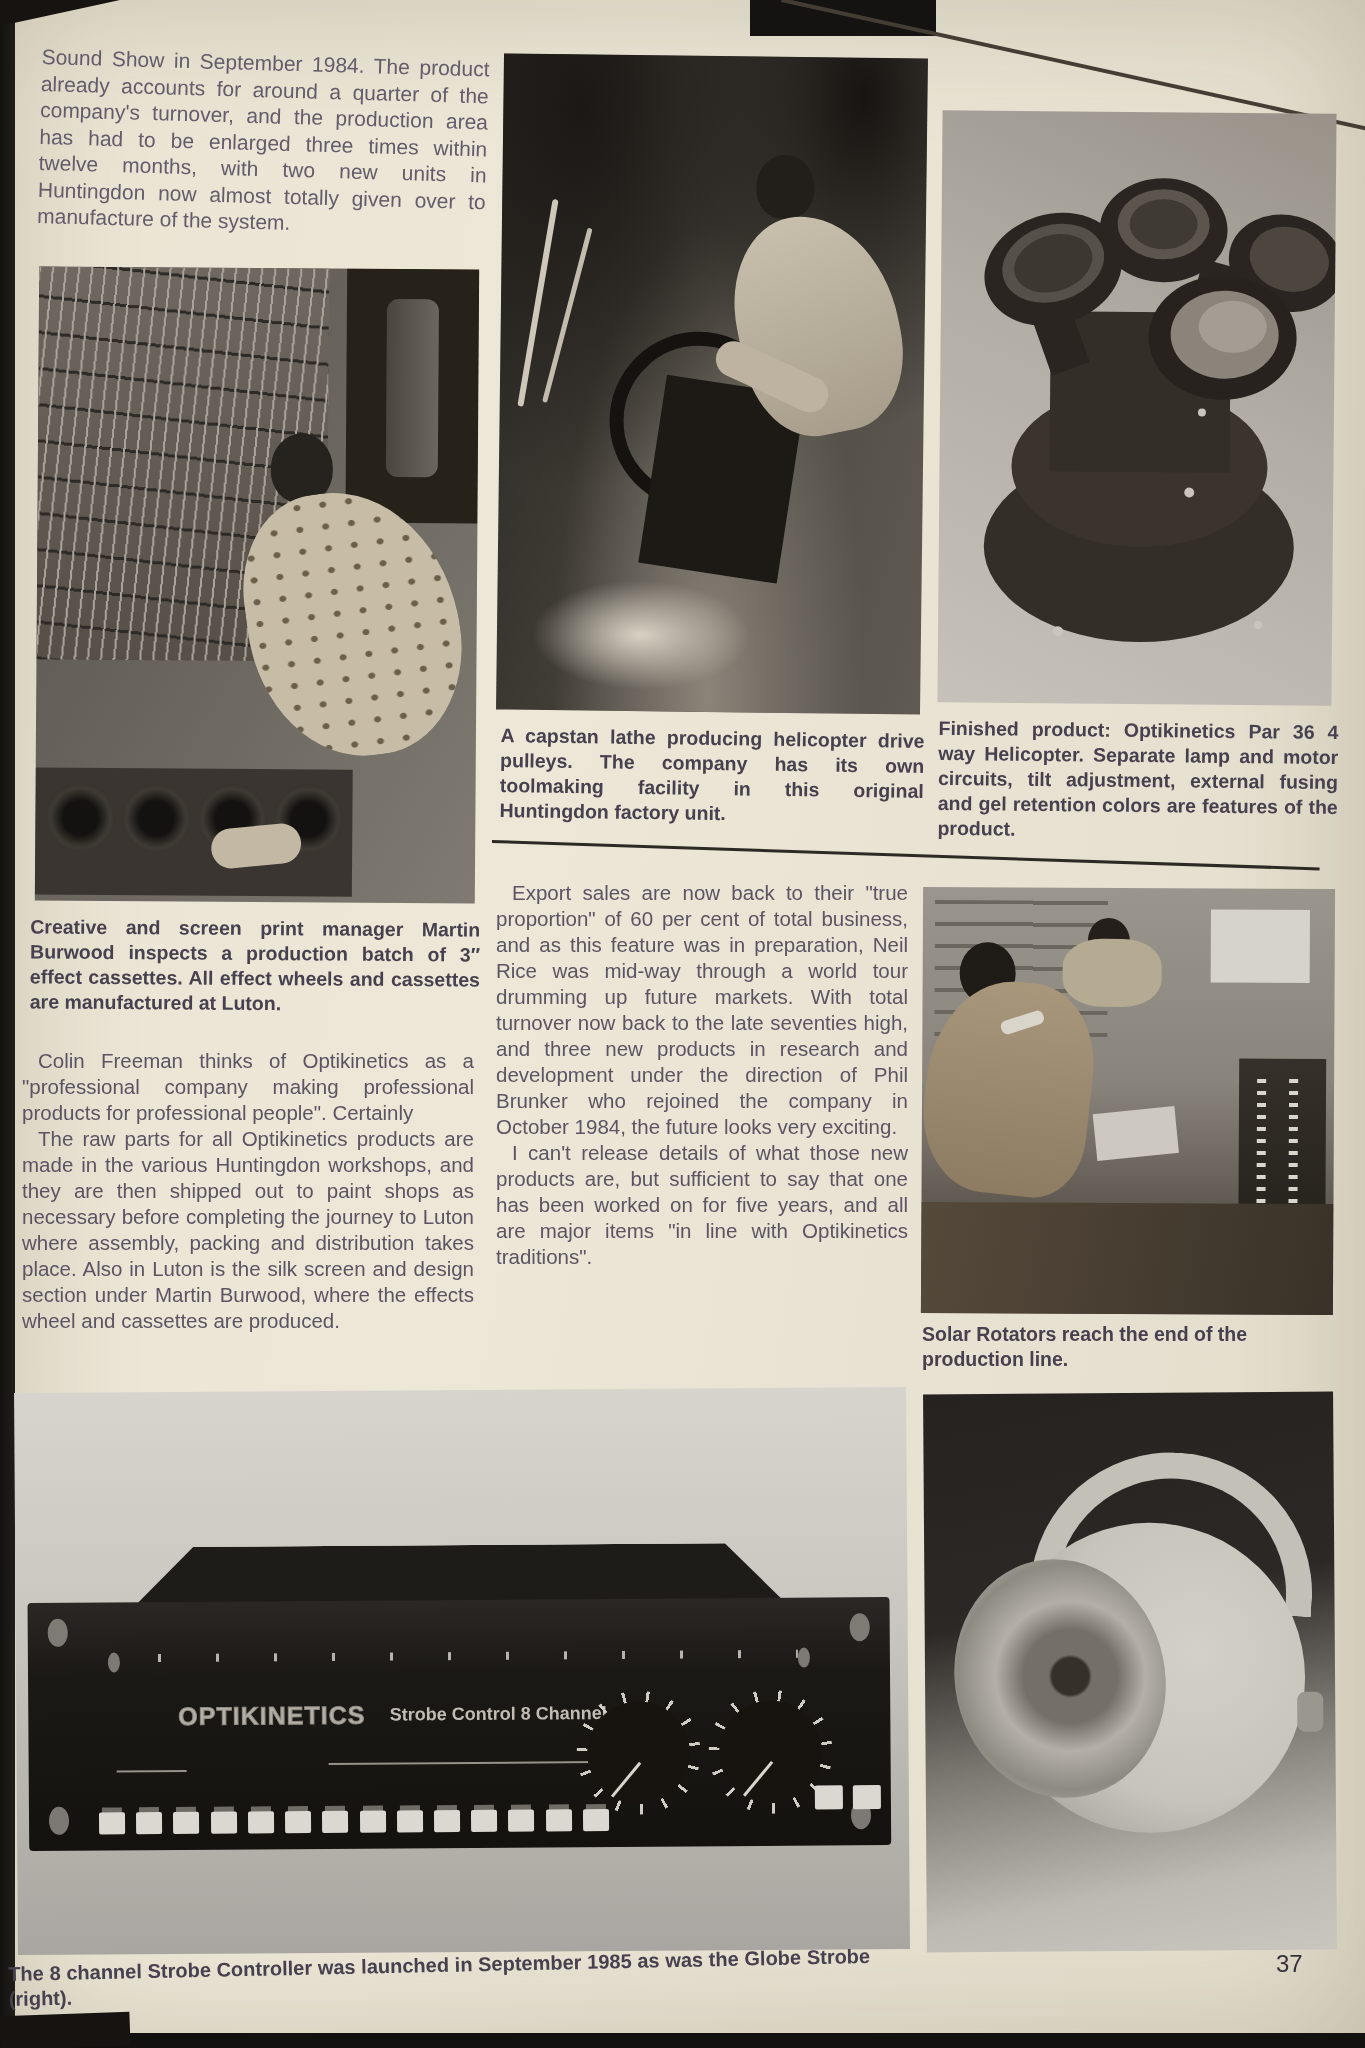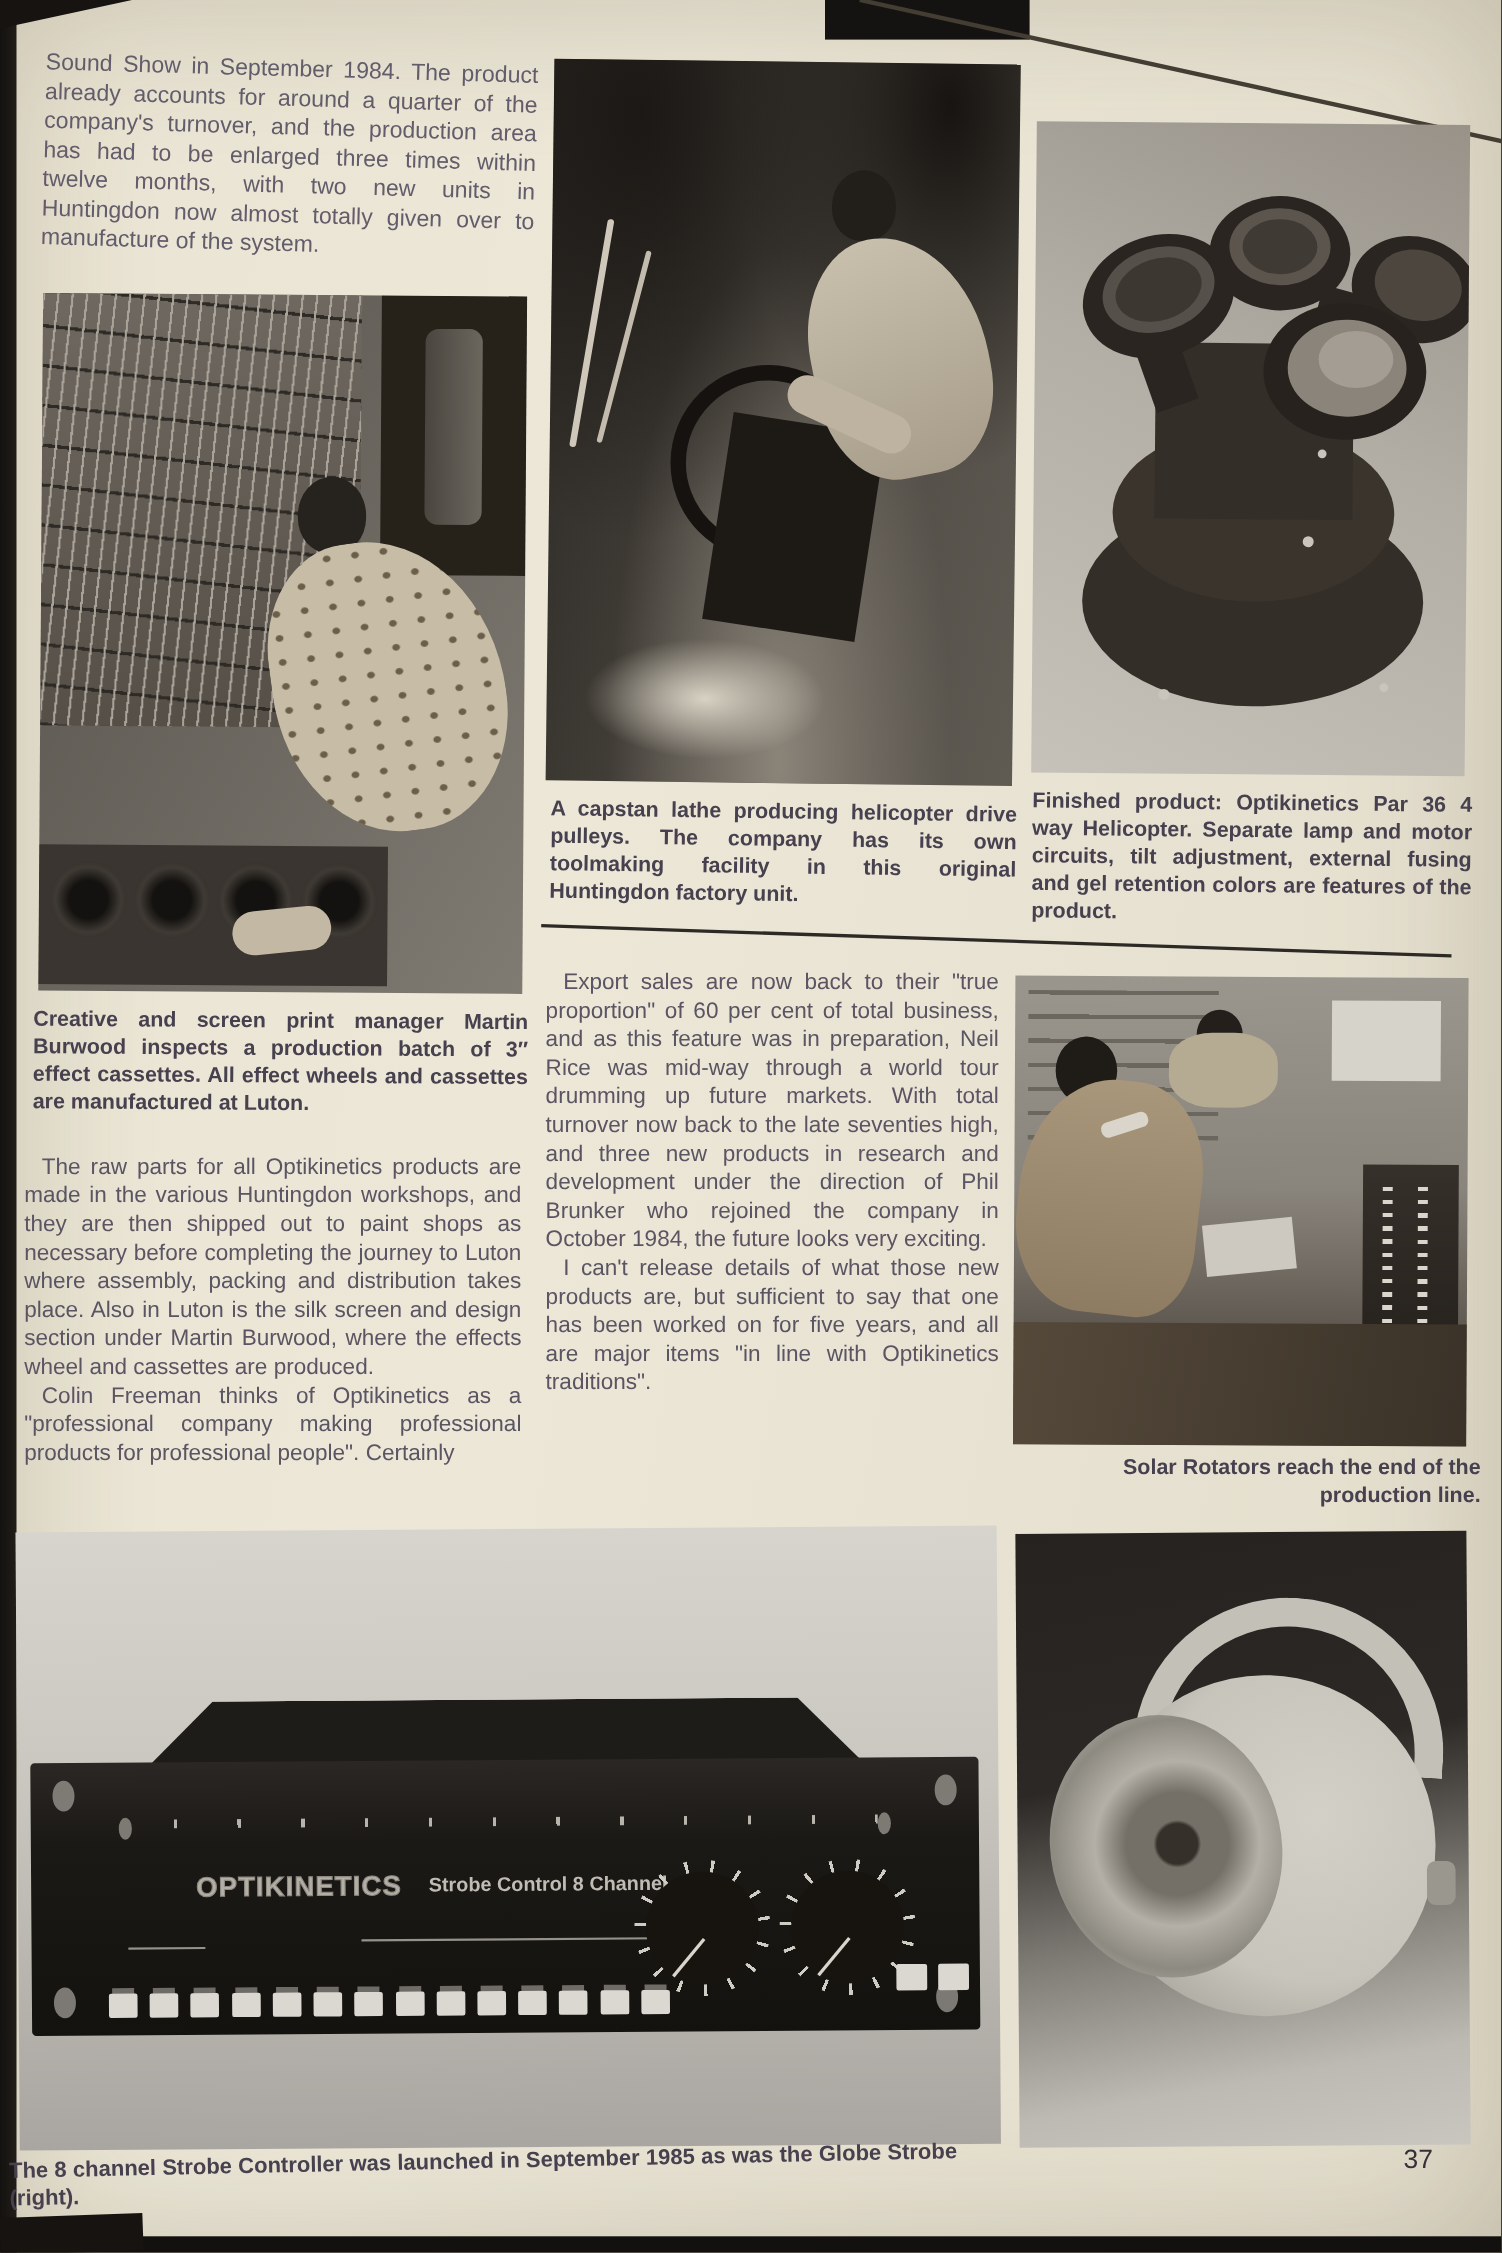--- a/index.html
+++ b/index.html
@@ -111,21 +111,21 @@
   .ph-globe .reflector{left:30px;top:165px;width:210px;height:240px;border-radius:50%;transform:rotate(-12deg);
     background:radial-gradient(circle at 55% 50%,#35302a 0 11%,#746f67 13% 28%,#b4b0a8 45%,#8d8a82 68%,#c7c4bc 100%);}
   .ph-globe .latch{left:372px;top:300px;width:26px;height:40px;background:#9a978f;border-radius:8px;}
   
   .intro{left:42px;top:44px;width:448px;transform:rotate(1.6deg);transform-origin:left top;font-size:21px;line-height:26.5px;color:#625c6b;}
   .cap-lathe{left:500px;top:726px;width:424px;transform:rotate(.8deg);}
   .cap-heli{left:938px;top:718px;width:400px;transform:rotate(.6deg);}
   .cap-bur{left:30px;top:916px;width:450px;transform:rotate(.4deg);}
   .col-left{left:22px;top:1048px;width:452px;}
   .col-mid{left:496px;top:880px;width:412px;}
-  .cap-solar{left:922px;top:1322px;width:424px;text-align:right;}
+  .cap-solar{left:922px;top:1322px;width:424px;text-align:left;}
   .cap-bottom{left:8px;top:1962px;width:862px;transform:rotate(-1.2deg);transform-origin:left top;font-size:20px;}
   .pn{left:1276px;top:1950px;}
 </style>
 </head>
 <body>
 
 <div id="scan">
 
   <div class="abs edge-left"></div>
   <div class="abs corner-tl"></div>
@@ -196,22 +196,22 @@
     </div>
     <div class="hands"></div>
   </div>
   <div class="abs caption cap-bur">
     <span>Creative and screen print manager Martin Burwood inspects a production batch of 3″ effect cassettes. All effect wheels and cassettes are manufactured at Luton.</span>
   </div>
 
   <div class="abs divider"></div>
 
   <div class="abs bodytext col-left">
+    <p class="indent">Colin Freeman thinks of Optikinetics as a "professional company making professional products for professional people". Certainly</p>
     <p class="indent">The raw parts for all Optikinetics products are made in the various Huntingdon workshops, and they are then shipped out to paint shops as necessary before completing the journey to Luton where assembly, packing and distribution takes place. Also in Luton is the silk screen and design section under Martin Burwood, where the effects wheel and cassettes are produced.</p>
-    <p class="indent">Colin Freeman thinks of Optikinetics as a "professional company making professional products for professional people". Certainly</p>
   </div>
   <div class="abs bodytext col-mid">
     <p class="indent">Export sales are now back to their "true proportion" of 60 per cent of total business, and as this feature was in preparation, Neil Rice was mid-way through a world tour drumming up future markets. With total turnover now back to the late seventies high, and three new products in research and development under the direction of Phil Brunker who rejoined the company in October 1984, the future looks very exciting.</p>
     <p class="indent">I can't release details of what those new products are, but sufficient to say that one has been worked on for five years, and all are major items "in line with Optikinetics traditions".</p>
   </div>
 
   <div class="abs photo ph-solar">
     <div class="shelves"></div>
     <div class="window"></div>
     <div class="head2"></div>

